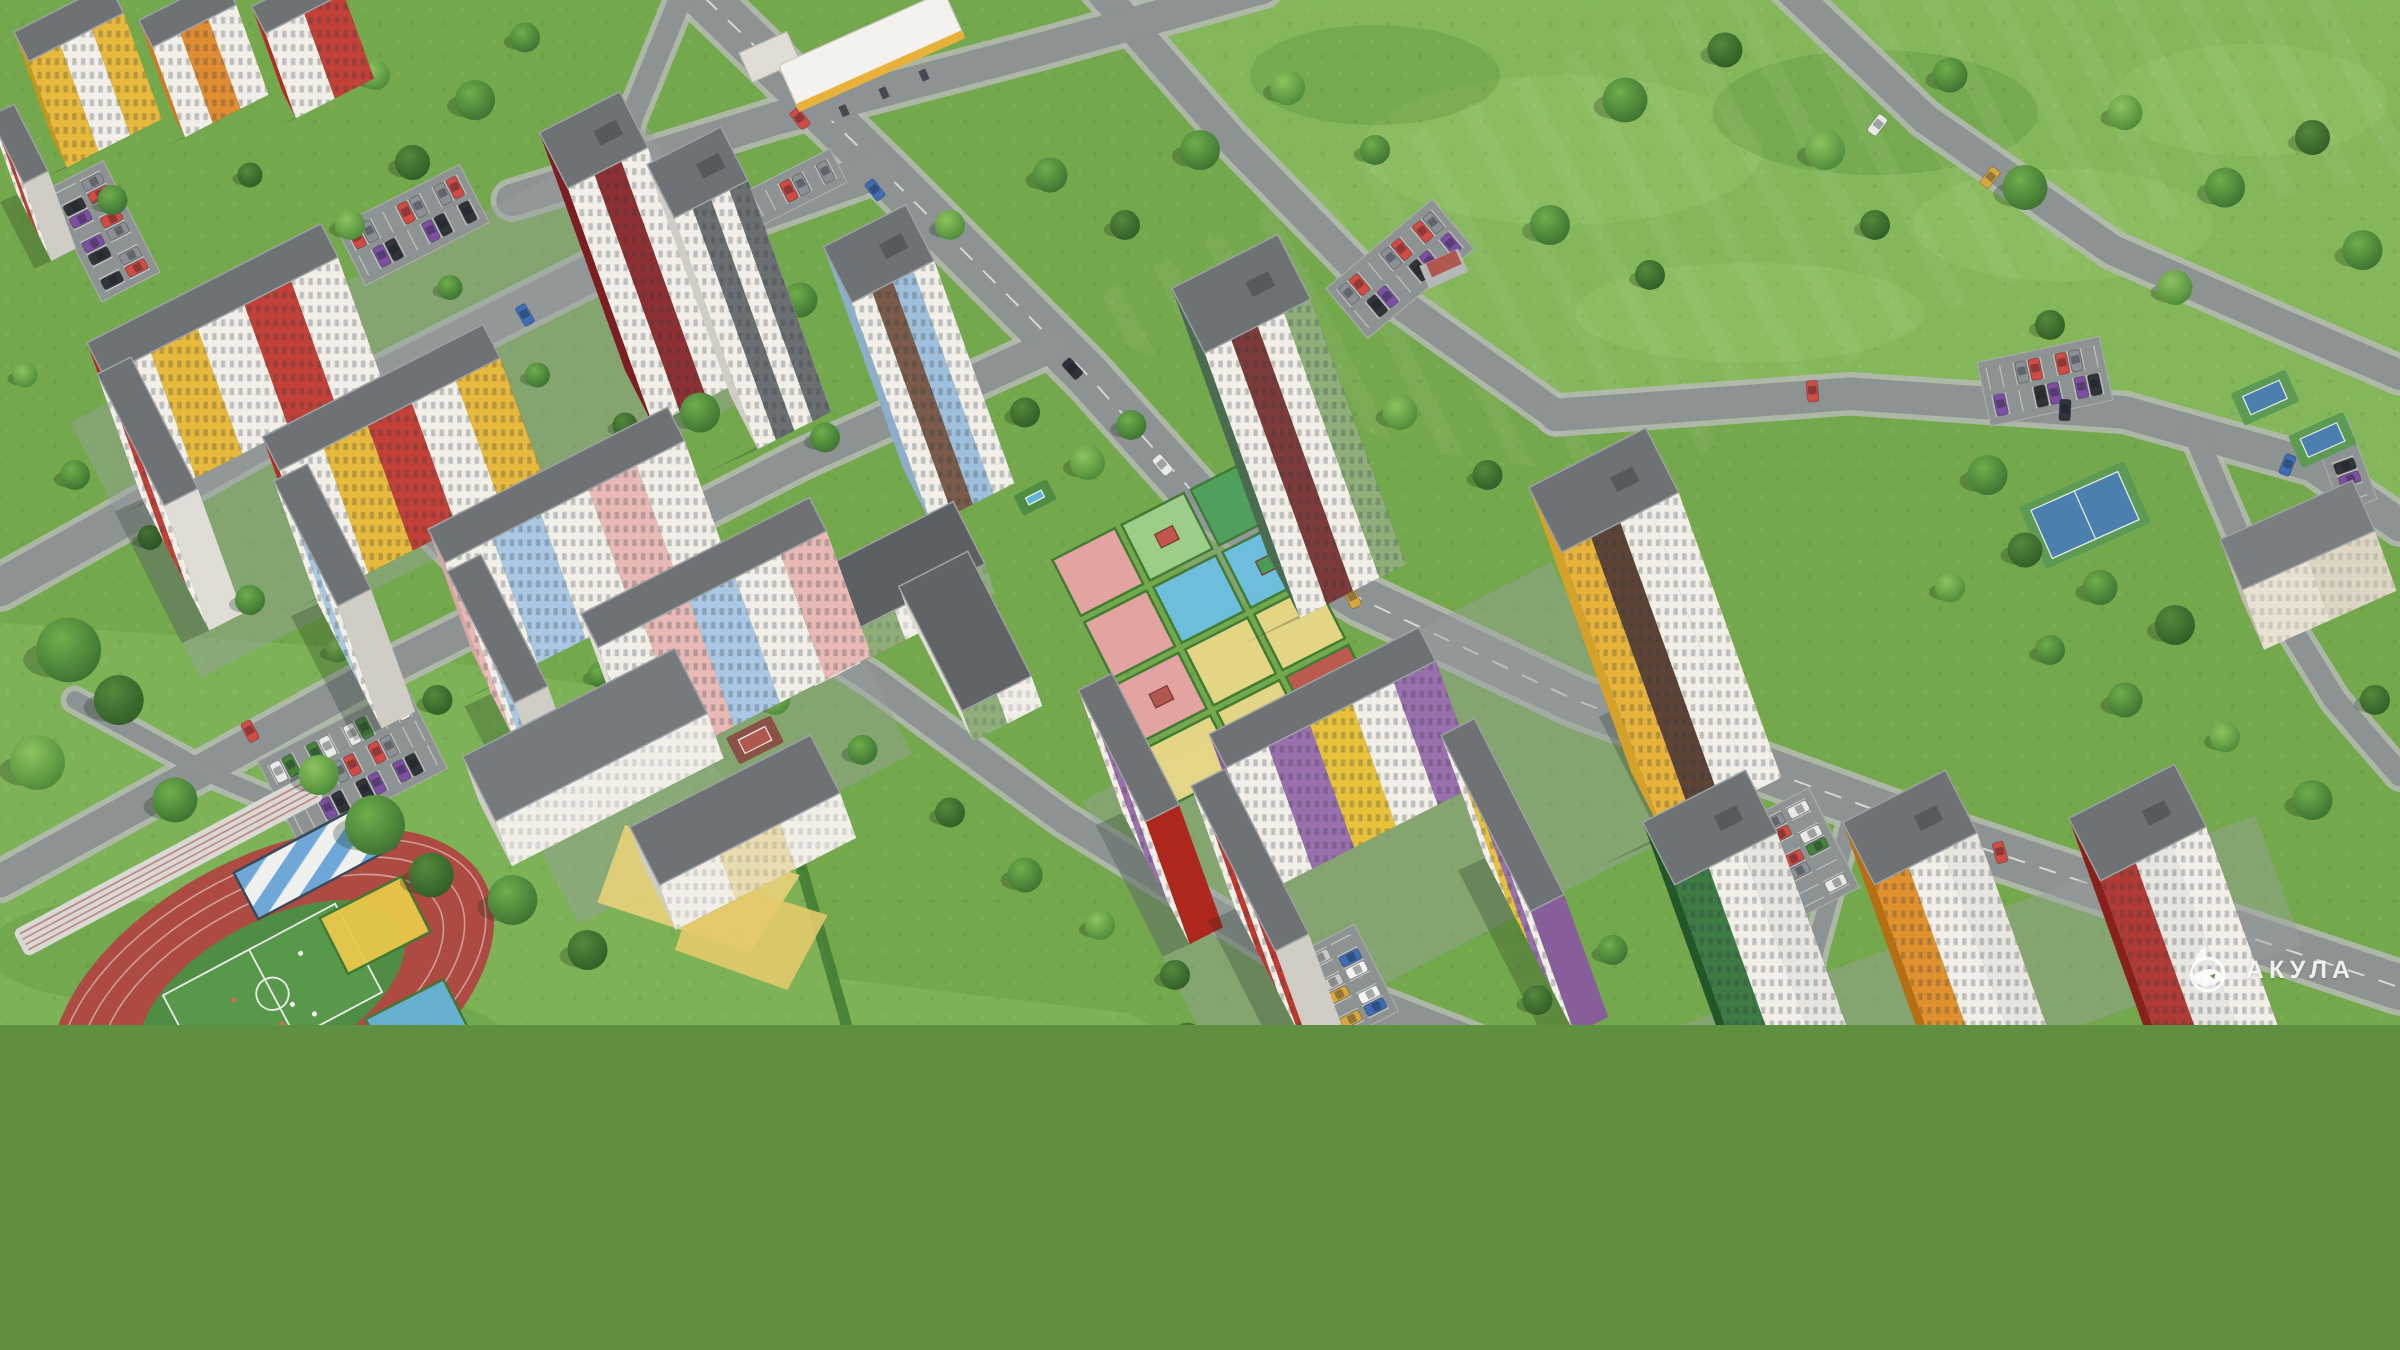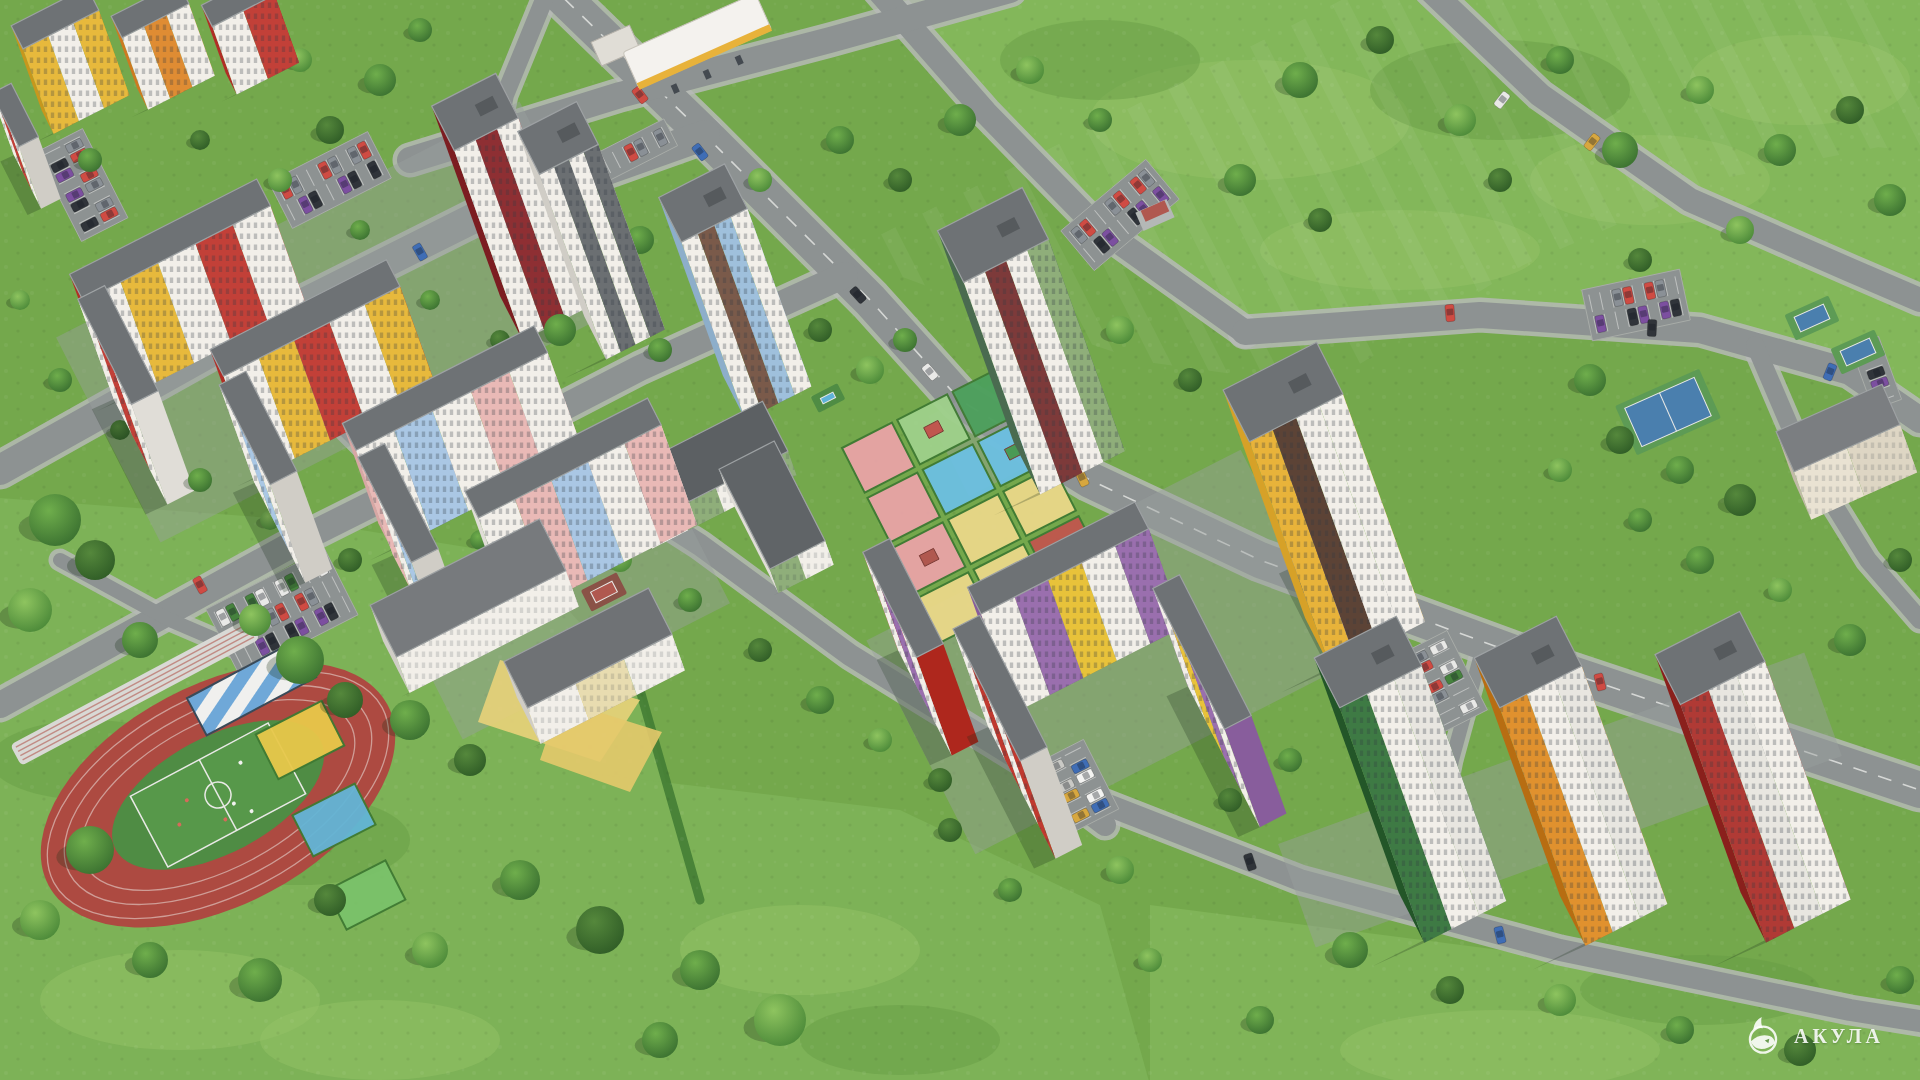--- a/index.html
+++ b/index.html
@@ -1,17 +1,17 @@
 <!DOCTYPE html>
 <html><head>
 <meta charset="utf-8">
 <style>
   html,body{margin:0;padding:0;background:#5f8f40;}
-  .stage{position:relative;width:1920px;height:1080px;overflow:hidden;
-         font-family:Liberation Serif, serif;}
+  .stage{position:relative;width:1920px;height:820px;overflow:hidden;
+         font-family:Liberation Sans, sans-serif;}
   .stage svg.scene{position:absolute;left:0;top:0;}
   .watermark{position:absolute;right:36px;bottom:24px;display:flex;align-items:center;gap:13px;
              color:rgba(255,255,255,.88);}
   .watermark .wm-text{font-weight:bold;font-size:20px;letter-spacing:4px;
                       text-shadow:0 1px 2px rgba(0,40,0,.25);}
   .watermark svg{display:block;}
 </style>
 </head>
 <body>
 

